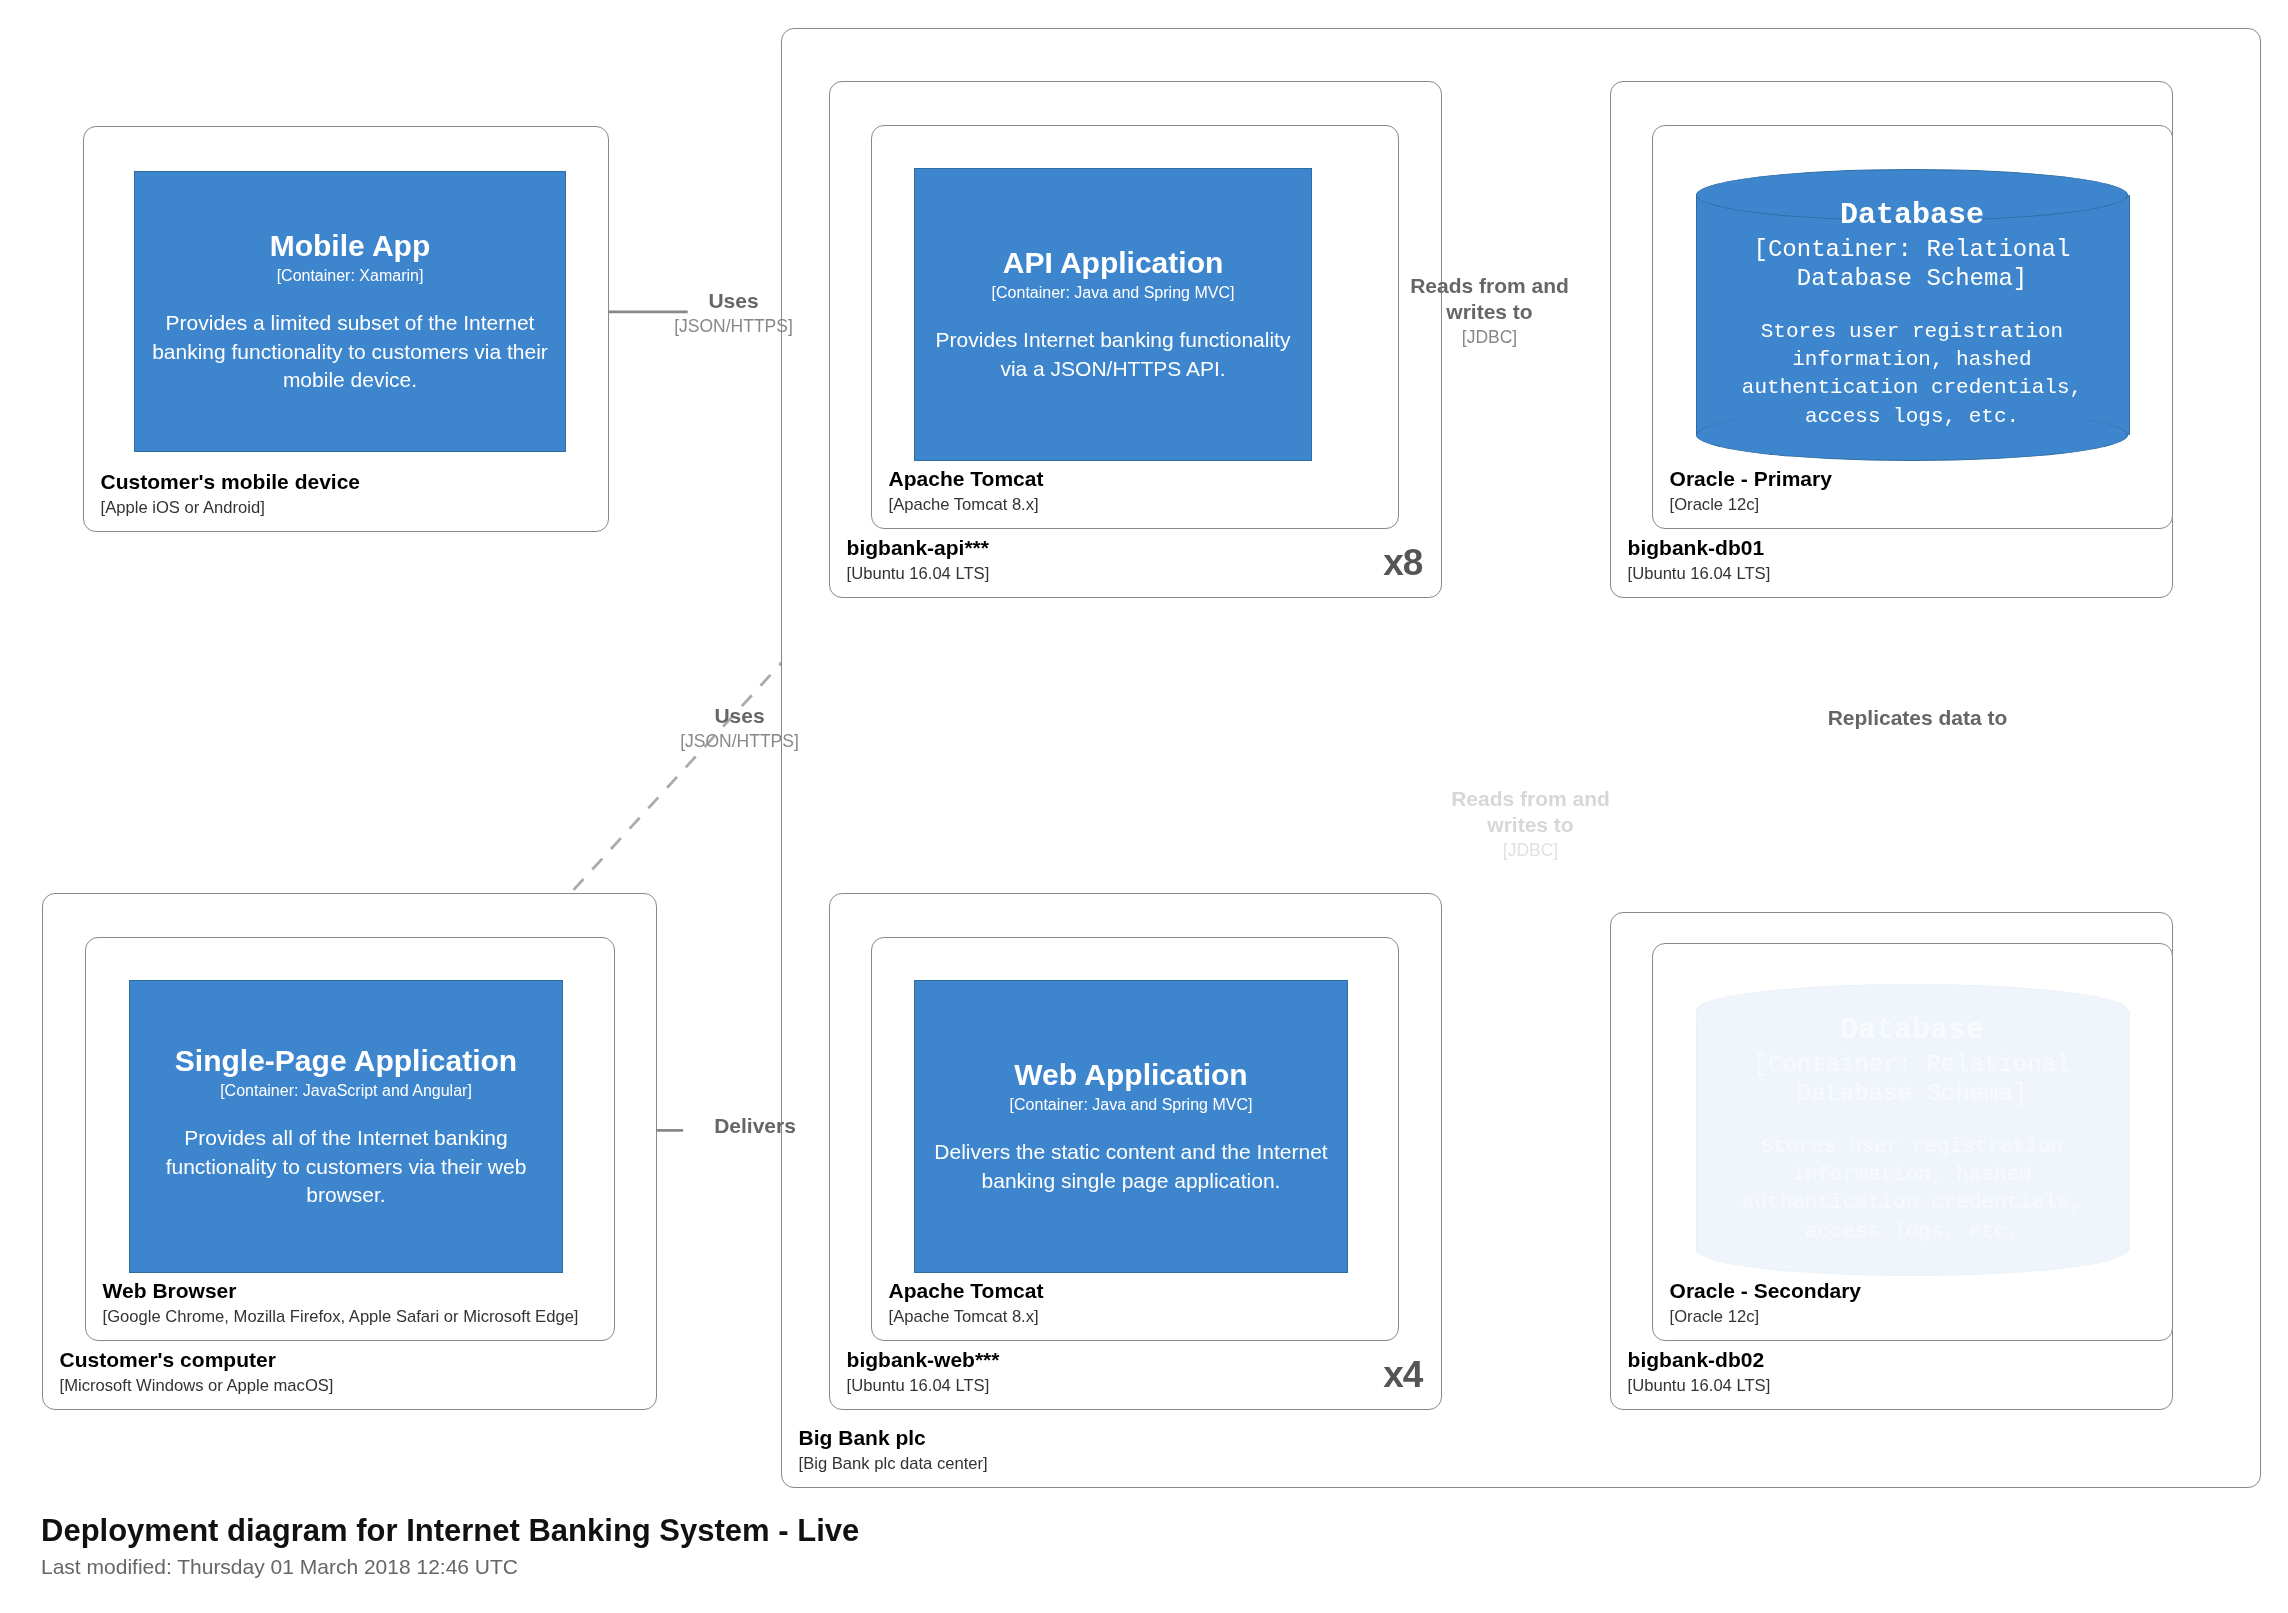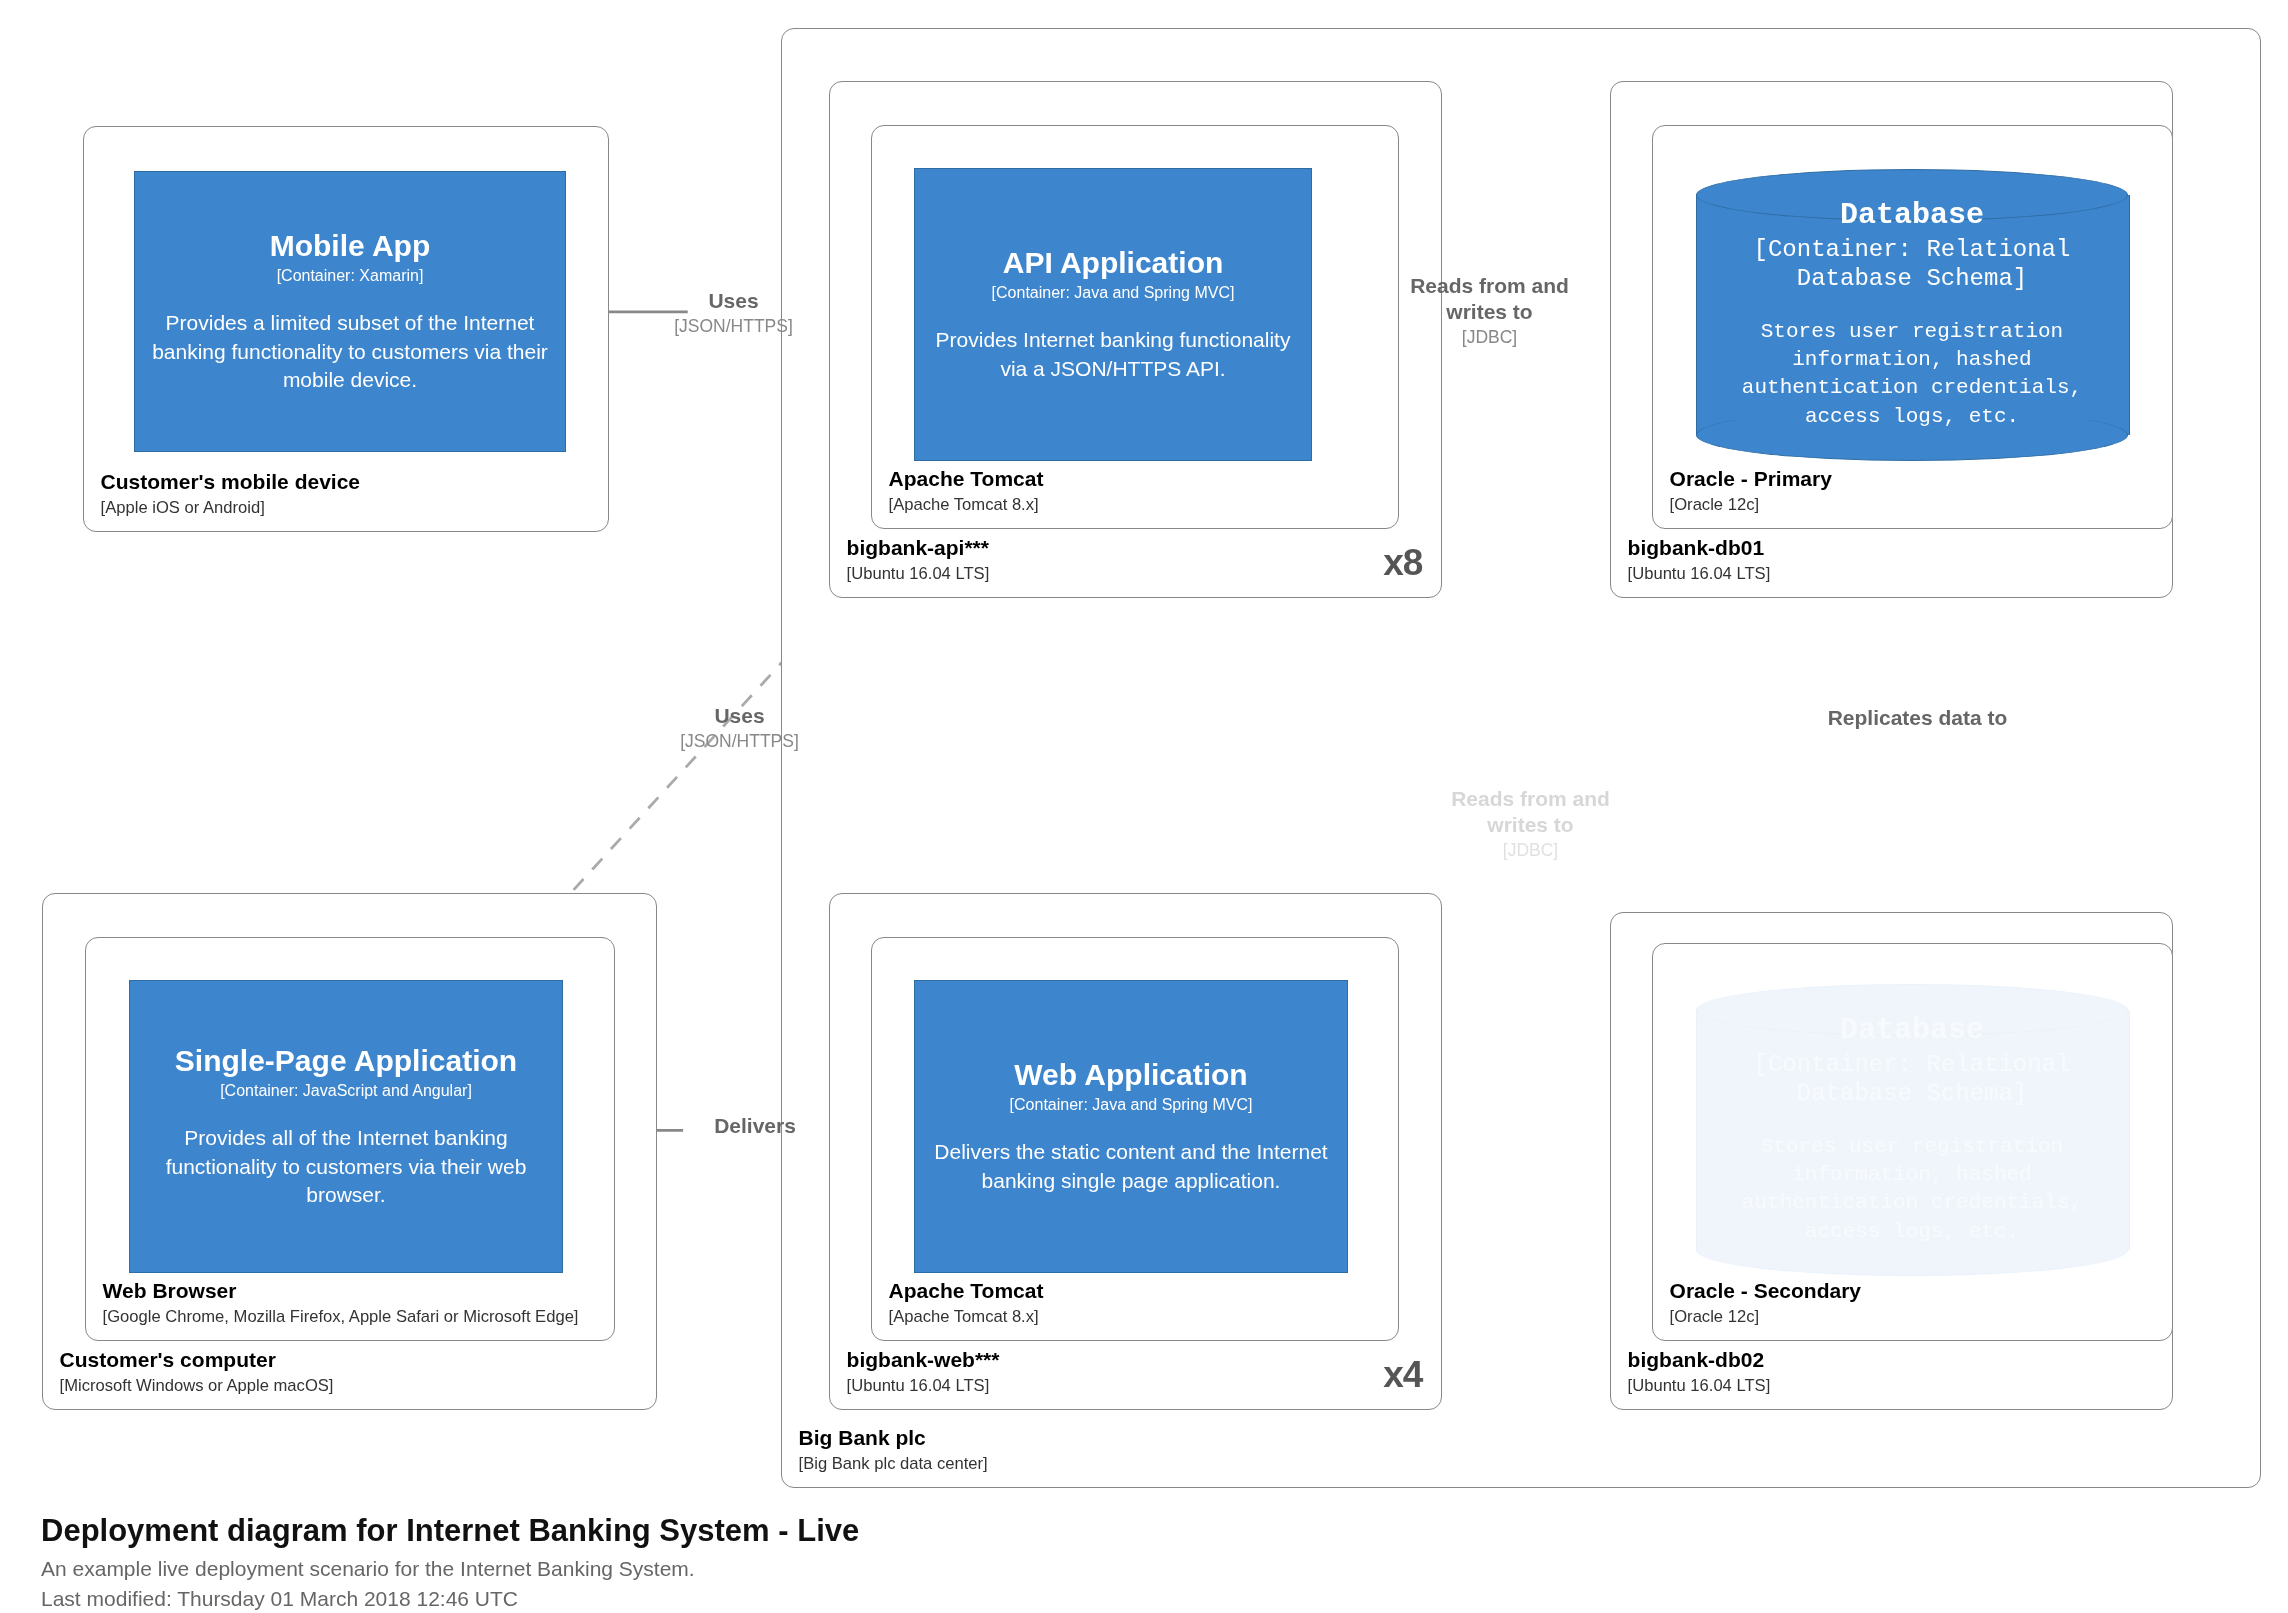--- a/index.html
+++ b/index.html
@@ -395,18 +395,17 @@
     <div class="rel-tech"></div>
   </div>
 
   <div class="rel light" style="left:1429px; top:786px; width:203px;">
     <div class="rel-desc">Reads from and writes to</div>
     <div class="rel-tech">[JDBC]</div>
   </div>
 
   <div id="titleblock">
     <div class="t-title">Deployment diagram for Internet Banking System - Live</div>
-    <div class="t-sub">An example live deployment scenario for the Internet Banking System.</div>
     <div class="t-mod">Last modified: Thursday 01 March 2018 12:46 UTC</div>
   </div>
 
 </div>
 
 
 </body></html>

